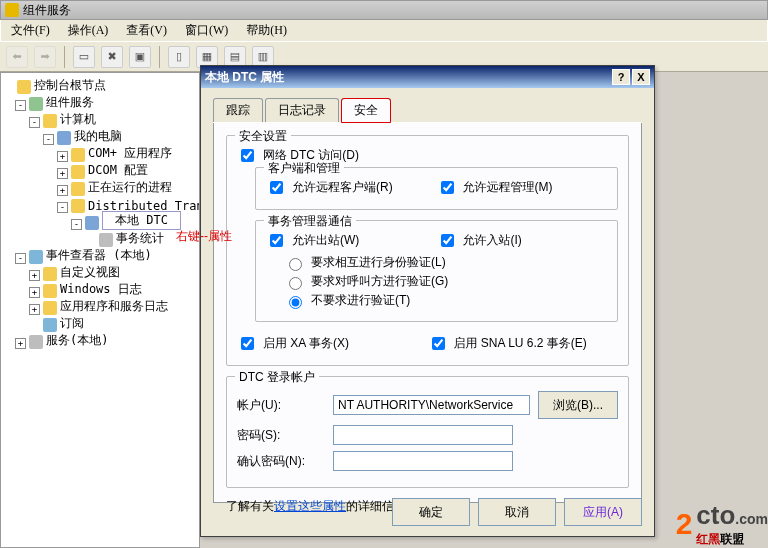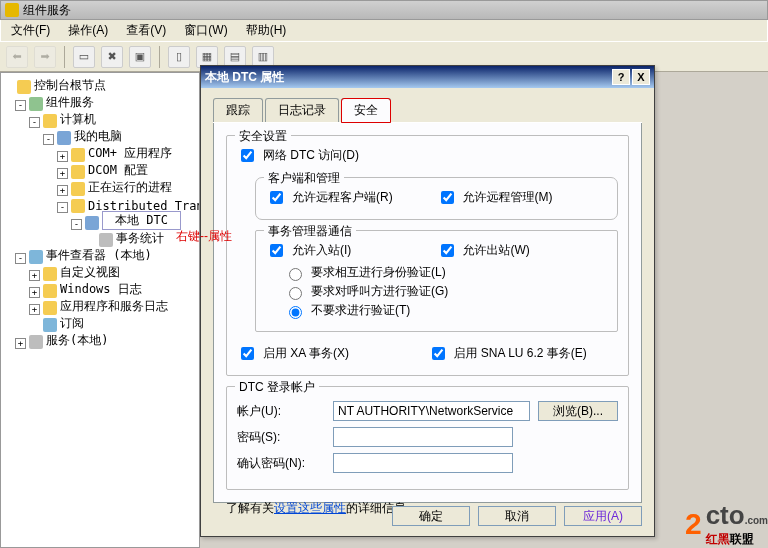--- a/index.html
+++ b/index.html
@@ -24,21 +24,21 @@
 .menubar {
   background: #ece9d8;
   height: 22px;
   border: 1px solid #fff;
   border-top: none;
   display: flex;
   align-items: center;
   padding: 0 4px;
   gap: 6px;
 }
-.menubar span { padding: 2px 6px; cursor:default; }
+.menubar span { padding: 2px 6px; cursor:default;font-family:Liberation Serif, serif; }
 .toolbar {
   background: #ece9d8;
   height: 30px;
   border-bottom: 1px solid #aca899;
   display:flex;
   align-items:center;
   padding:0 6px;
   gap:6px;
 }
 .tbtn { width:22px; height:22px; border:1px solid #ccc; background:#f0f0f0; border-radius:2px; display:flex; align-items:center; justify-content:center; font-size:11px; color:#555; }
@@ -118,21 +118,21 @@
 .row { display:flex; align-items:center; gap:6px; margin:2px 0; }
 .chk, .rad { width:13px; height:13px; flex-shrink:0; }
 .indent { margin-left:18px; }
 .col2 { display:flex; }
 .col2 > div { flex:1; }
 .form-row { display:flex; align-items:center; margin:6px 0; gap:8px; }
 .form-row label { width:88px; }
 .form-row input[type=text], .form-row input[type=password] {
   flex:1; height:20px; border:1px solid #7f9db9; padding:0 4px; font:inherit;
 }
-.btn { height:20px; padding:0 14px; border:1px solid #7f9db9; background:#ece9d8; cursor:pointer; font:inherit; }
+.btn { height:28px; padding:0 14px; border:1px solid #7f9db9; background:#ece9d8; cursor:pointer; font:inherit; }
 a.link { color:#0046d5; text-decoration:underline; }
 .dlg-buttons {
   position:absolute;
   bottom:10px; right:12px;
   display:flex; gap:8px;
 }
 .dlg-buttons .btn { width:78px; }
 .dlg-buttons .btn.disabled { color:#6d28d9; }
 .annot { position:absolute; left:176px; top:228px; color:#d00; font-size:12px; pointer-events:none; }
 .watermark {
@@ -278,43 +278,43 @@
           <div class="tab active hi">安全</div>
         </div>
         <div class="tabbody">
 
           <div class="grp">
             <span class="grp-title">安全设置</span>
             <div class="row">
               <input type="checkbox" class="chk" checked="" style="">
               <span>网络 DTC 访问(D)</span>
             </div>
-            <div class="grp indent" style="margin-top:12px;border-radius:7px;">
+            <div class="grp indent" style="margin-top:2px;">
               <span class="grp-title">客户端和管理</span>
               <div class="col2">
                 <div class="row">
                   <input type="checkbox" class="chk" checked="" style="">
                   <span>允许远程客户端(R)</span>
                 </div>
                 <div class="row">
                   <input type="checkbox" class="chk" checked="" style="">
                   <span>允许远程管理(M)</span>
                 </div>
               </div>
             </div>
             <div class="grp indent" style="margin-top:10px;">
               <span class="grp-title">事务管理器通信</span>
               <div class="col2">
                 <div class="row">
                   <input type="checkbox" class="chk" checked="" style="">
-                  <span>允许入站(I)</span>
+                  <span>允许出站(W)</span>
                 </div>
                 <div class="row">
                   <input type="checkbox" class="chk" checked="" style="">
-                  <span>允许出站(W)</span>
+                  <span>允许入站(I)</span>
                 </div>
               </div>
               <div class="row indent">
                 <input type="radio" class="rad" name="auth" style="">
                 <span>要求相互进行身份验证(L)</span>
               </div>
               <div class="row indent">
                 <input type="radio" class="rad" name="auth" style="">
                 <span>要求对呼叫方进行验证(G)</span>
               </div>
@@ -364,16 +364,16 @@
       </div>
     </div>
   </div>
 </div>
 
 <div class="annot">右键--属性</div>
 
 <div class="watermark">
   <span class="two">2</span>
   <span>
-    <span class="cto"><span>cto</span><span style="font-size:10px">.com</span></span><br>
+    <span class="cto"><span>cto</span><span style="font-size:14px">.com</span></span><br>
     <span class="sub"><span class="r">红黑</span><span class="b">联盟</span></span>
   </span>
 </div>
 
 </body></html>

